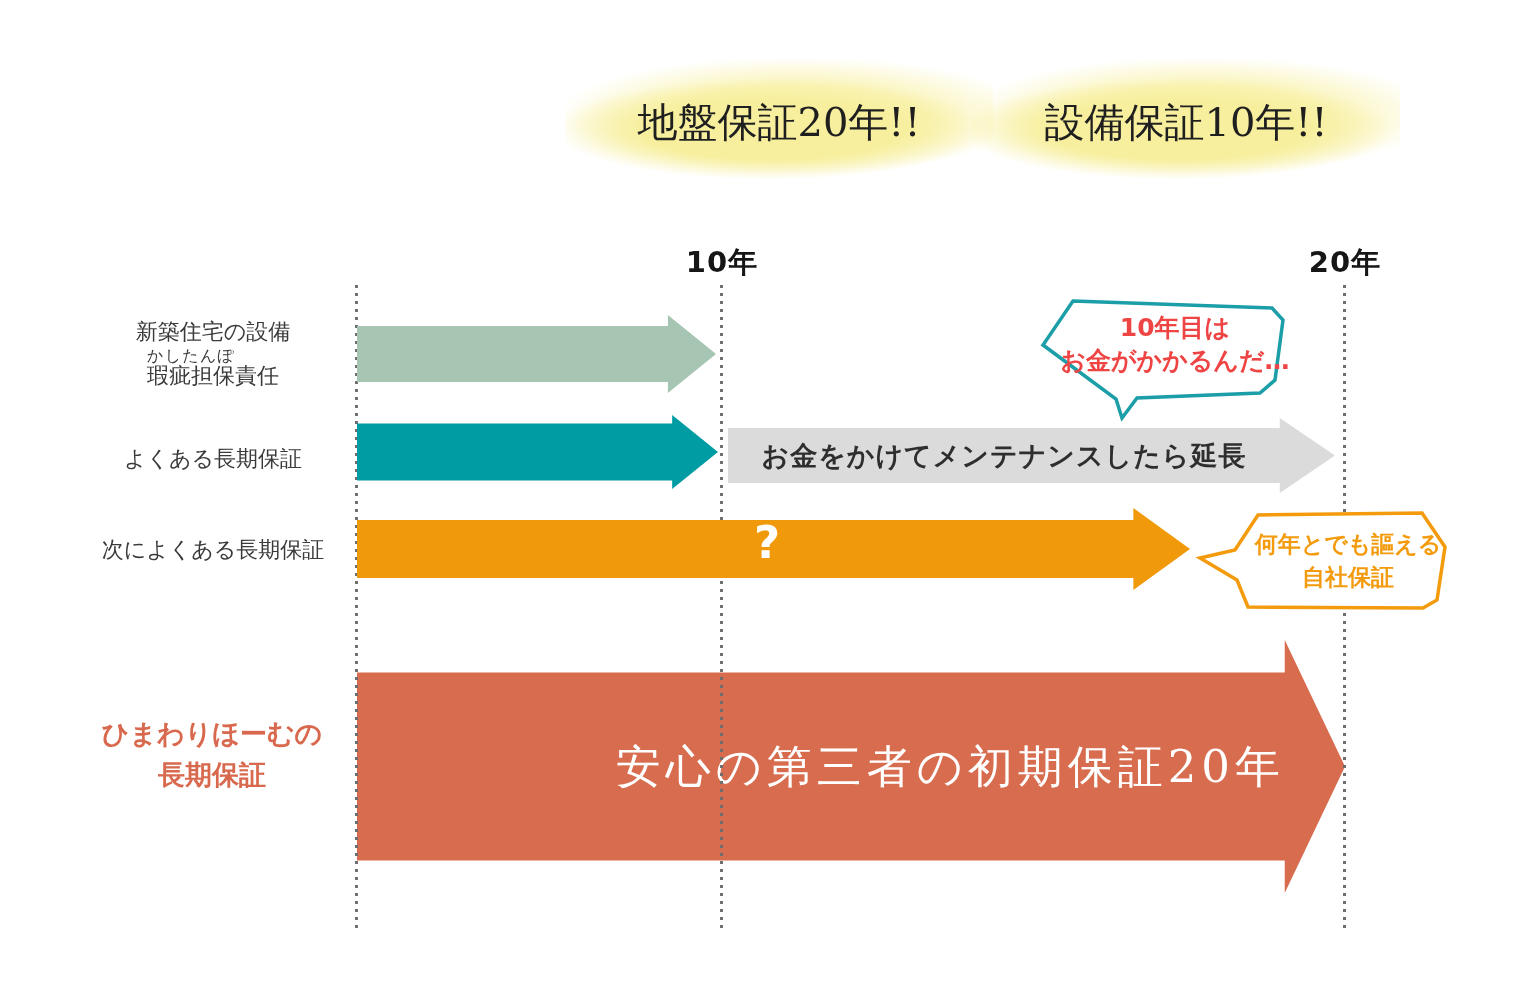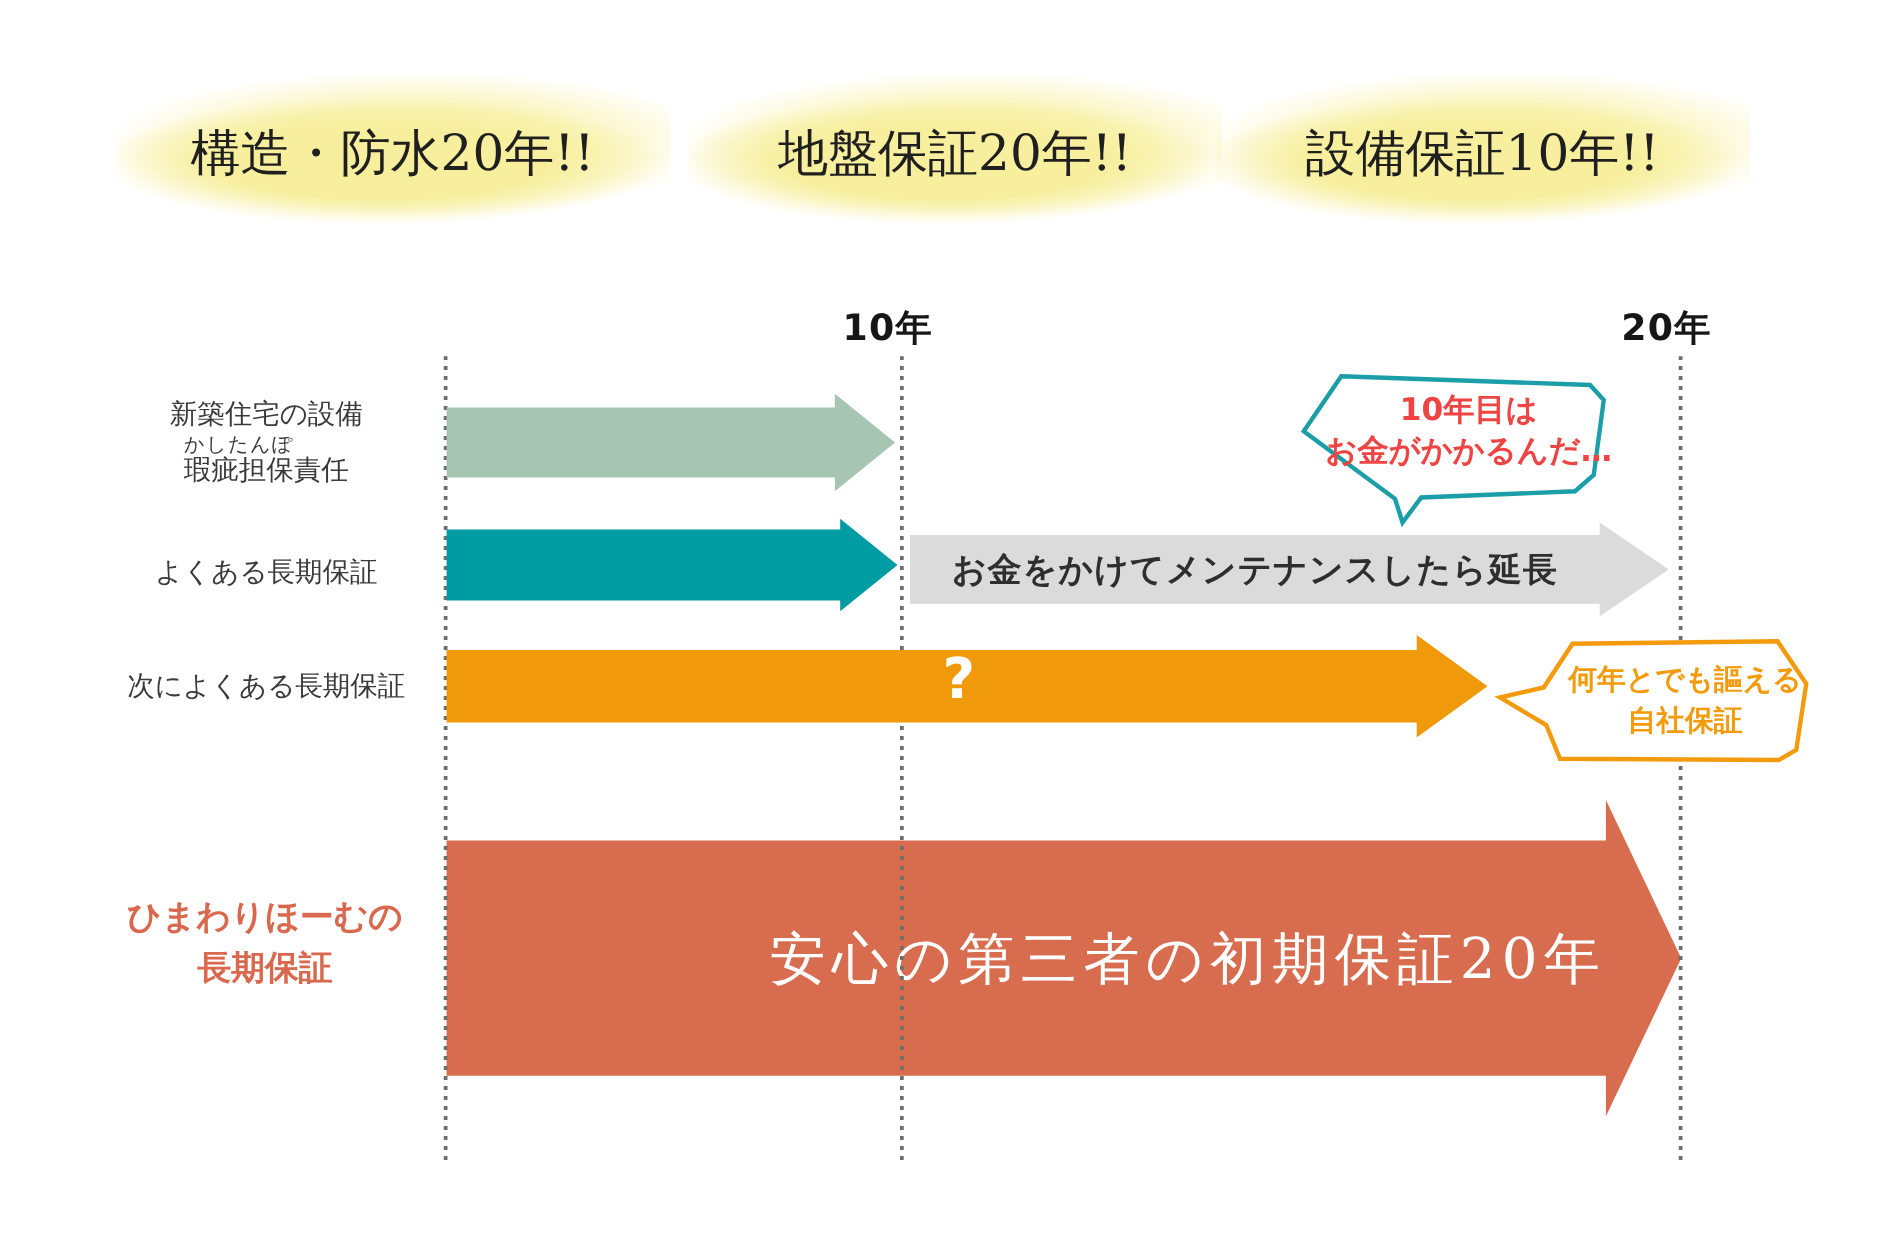--- a/index.html
+++ b/index.html
@@ -6,30 +6,30 @@
   #stage{position:relative;width:1516px;height:996px;background:#ffffff;overflow:hidden;
          font-family:"DejaVu Sans",sans-serif;}
 
   
   .badge{position:absolute;top:60px;height:124px;display:flex;align-items:center;justify-content:center;
          font-family:"DejaVu Serif","Liberation Serif",serif;font-size:40px;font-weight:500;color:#1f1f1f;
          background:
            radial-gradient(55% 44% at 48% 56%, #F7EF9E 55%, rgba(247,239,158,0) 92%),
            radial-gradient(62% 52% at 54% 44%, #FAF4B8 45%, rgba(250,244,184,0) 90%);}
   .badge1{left:92px;width:444px;}
-  .badge2{left:550px;width:428px;}
+  .badge2{left:565px;width:428px;}
   .badge3{left:972px;width:428px;}
 
   
   .vline{position:absolute;top:285px;height:646px;width:3px;z-index:2;
          background-image:repeating-linear-gradient(to bottom,#6e6e6e 0px,#6e6e6e 3px,transparent 3px,transparent 8px);}
   .vline0{left:355px;}
   .vline10{left:720px;}
   .vline20{left:1343px;}
-  .year-label{position:absolute;top:243px;width:96px;text-align:left;
+  .year-label{position:absolute;top:243px;width:96px;text-align:center;
               font-size:29px;font-weight:600;color:#161616;letter-spacing:1px;}
   .year10{left:674px;}
   .year20{left:1297px;}
 
   
   .rowlabel{position:absolute;text-align:center;color:#3a3a3a;
             font-family:"DejaVu Serif","Liberation Serif",serif;line-height:1.4;}
   .label-row1{left:88px;top:317px;width:250px;font-size:22px;}
   .label-row1 rt{font-size:16px;letter-spacing:1px;}
   .label-row2{left:88px;top:444px;width:250px;font-size:22px;}
@@ -59,23 +59,20 @@
   #bubble-layer{position:absolute;left:0;top:0;z-index:5;pointer-events:none;}
   .bubble-text{position:absolute;z-index:6;text-align:center;font-weight:700;}
   .bubble-teal-text{left:1053px;top:311px;width:244px;font-size:25px;color:#ef4444;line-height:1.32;}
   .bubble-orange-text{left:1248px;top:528px;width:200px;font-size:23px;color:#F39B0C;line-height:1.42;}
 </style>
 </head>
 <body>
 
 <div id="stage">
 
-  <div class="badge badge1">
-    <span>構造・防水20年!!</span>
-  </div>
   <div class="badge badge2">
     <span>地盤保証20年!!</span>
   </div>
   <div class="badge badge3">
     <span>設備保証10年!!</span>
   </div>
 
   <div class="year-label year10">10年</div>
   <div class="year-label year20">20年</div>
 

